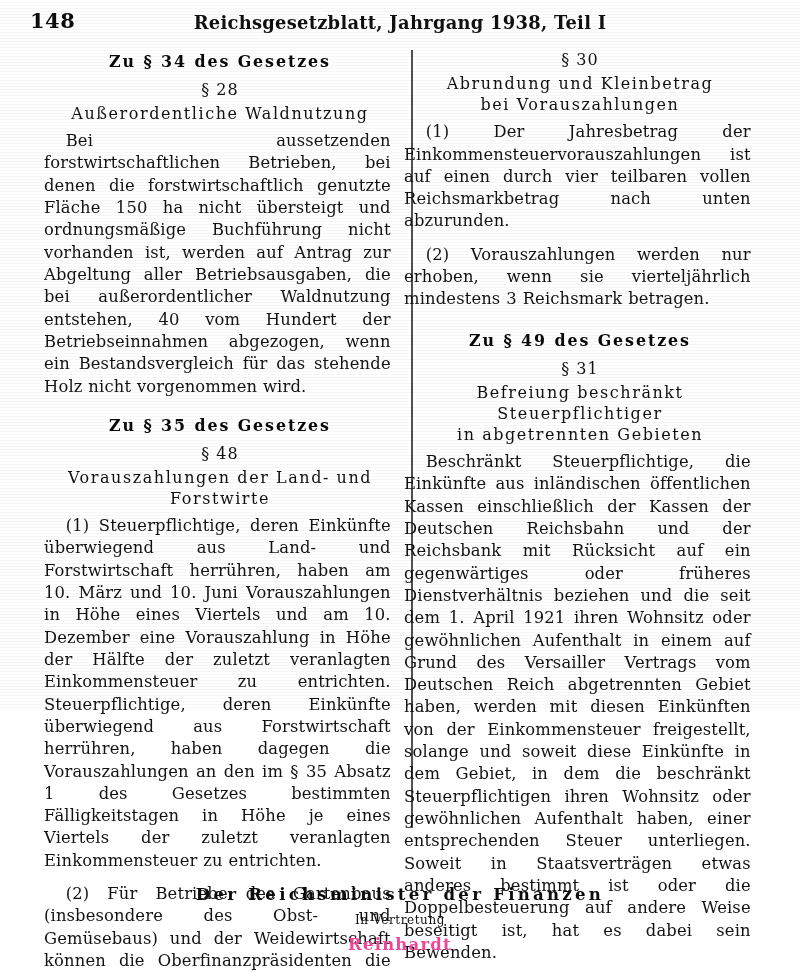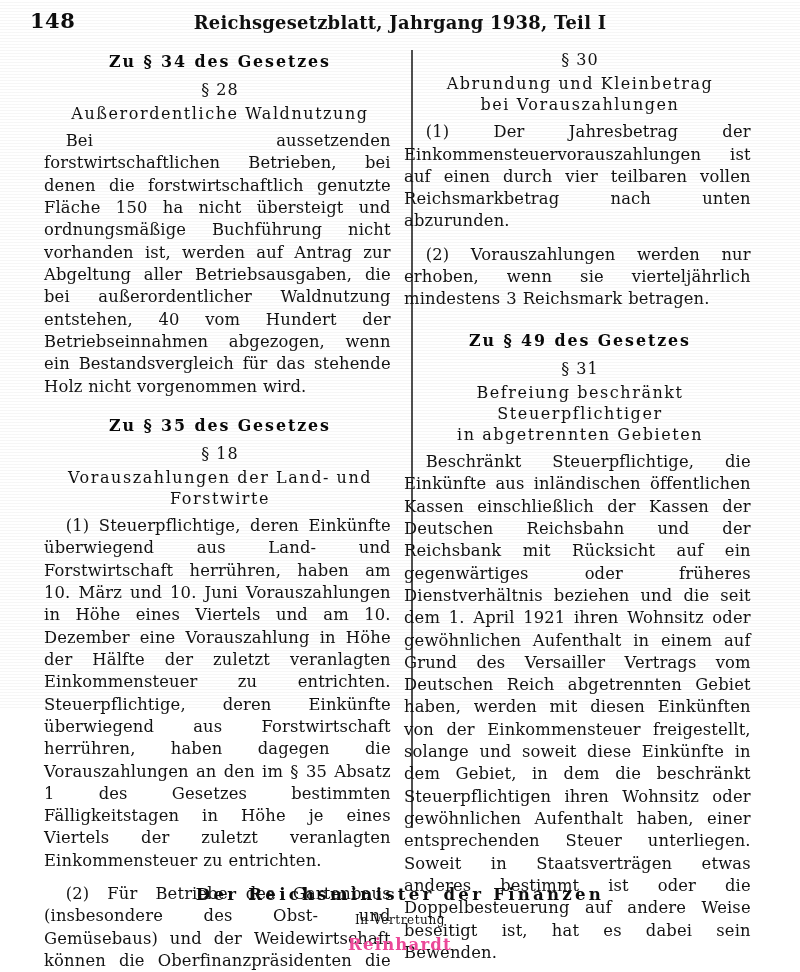--- a/index.html
+++ b/index.html
@@ -181,21 +181,21 @@
     <div class="col-rule"></div>
 
     <div class="col col-left">
 
       <div class="h-law">Zu § 34 des Gesetzes</div>
       <div class="h-par">§ 28</div>
       <div class="h-title">Außerordentliche Waldnutzung</div>
       <p class="body">Bei aussetzenden forstwirtschaftlichen Betrieben, bei denen die forstwirtschaftlich genutzte Fläche 150 ha nicht übersteigt und ordnungsmäßige Buchführung nicht vorhanden ist, werden auf Antrag zur Abgeltung aller Betriebsausgaben, die bei außerordentlicher Waldnutzung entstehen, 40 vom Hundert der Betriebseinnahmen abgezogen, wenn ein Bestandsvergleich für das stehende Holz nicht vorgenommen wird.</p>
 
       <div class="h-law" style="margin-top:18px;">Zu § 35 des Gesetzes</div>
-      <div class="h-par">§ 18</div>
+      <div class="h-par">§ 48</div>
       <div class="h-title">Vorauszahlungen der Land- und Forstwirte</div>
       <p class="body">(1) Steuerpflichtige, deren Einkünfte überwiegend aus Land- und Forstwirtschaft herrühren, haben am 10. März und 10. Juni Vorauszahlungen in Höhe eines Viertels und am 10. Dezember eine Vorauszahlung in Höhe der Hälfte der zuletzt veranlagten Einkommensteuer zu entrichten. Steuerpflichtige, deren Einkünfte überwiegend aus Forstwirtschaft herrühren, haben dagegen die Vorauszahlungen an den im § 35 Absatz 1 des Gesetzes bestimmten Fälligkeitstagen in Höhe je eines Viertels der zuletzt veranlagten Einkommensteuer zu entrichten.</p>
       <p class="body gap">(2) Für Betriebe des Gartenbaus (insbesondere des Obst- und Gemüsebaus) und der Weidewirtschaft können die Oberfinanzpräsidenten die Fälligkeitstage für die Vorauszahlungen und die Verteilung der Vorauszahlungen auf die einzelnen Fälligkeitstage abweichend von Absatz 1 Satz 1 bestimmen.</p>
 
     </div>
 
     <div class="col col-right">
 
       <div class="h-par" style="margin-top:4px;">§ 30</div>
       <div class="h-title">

